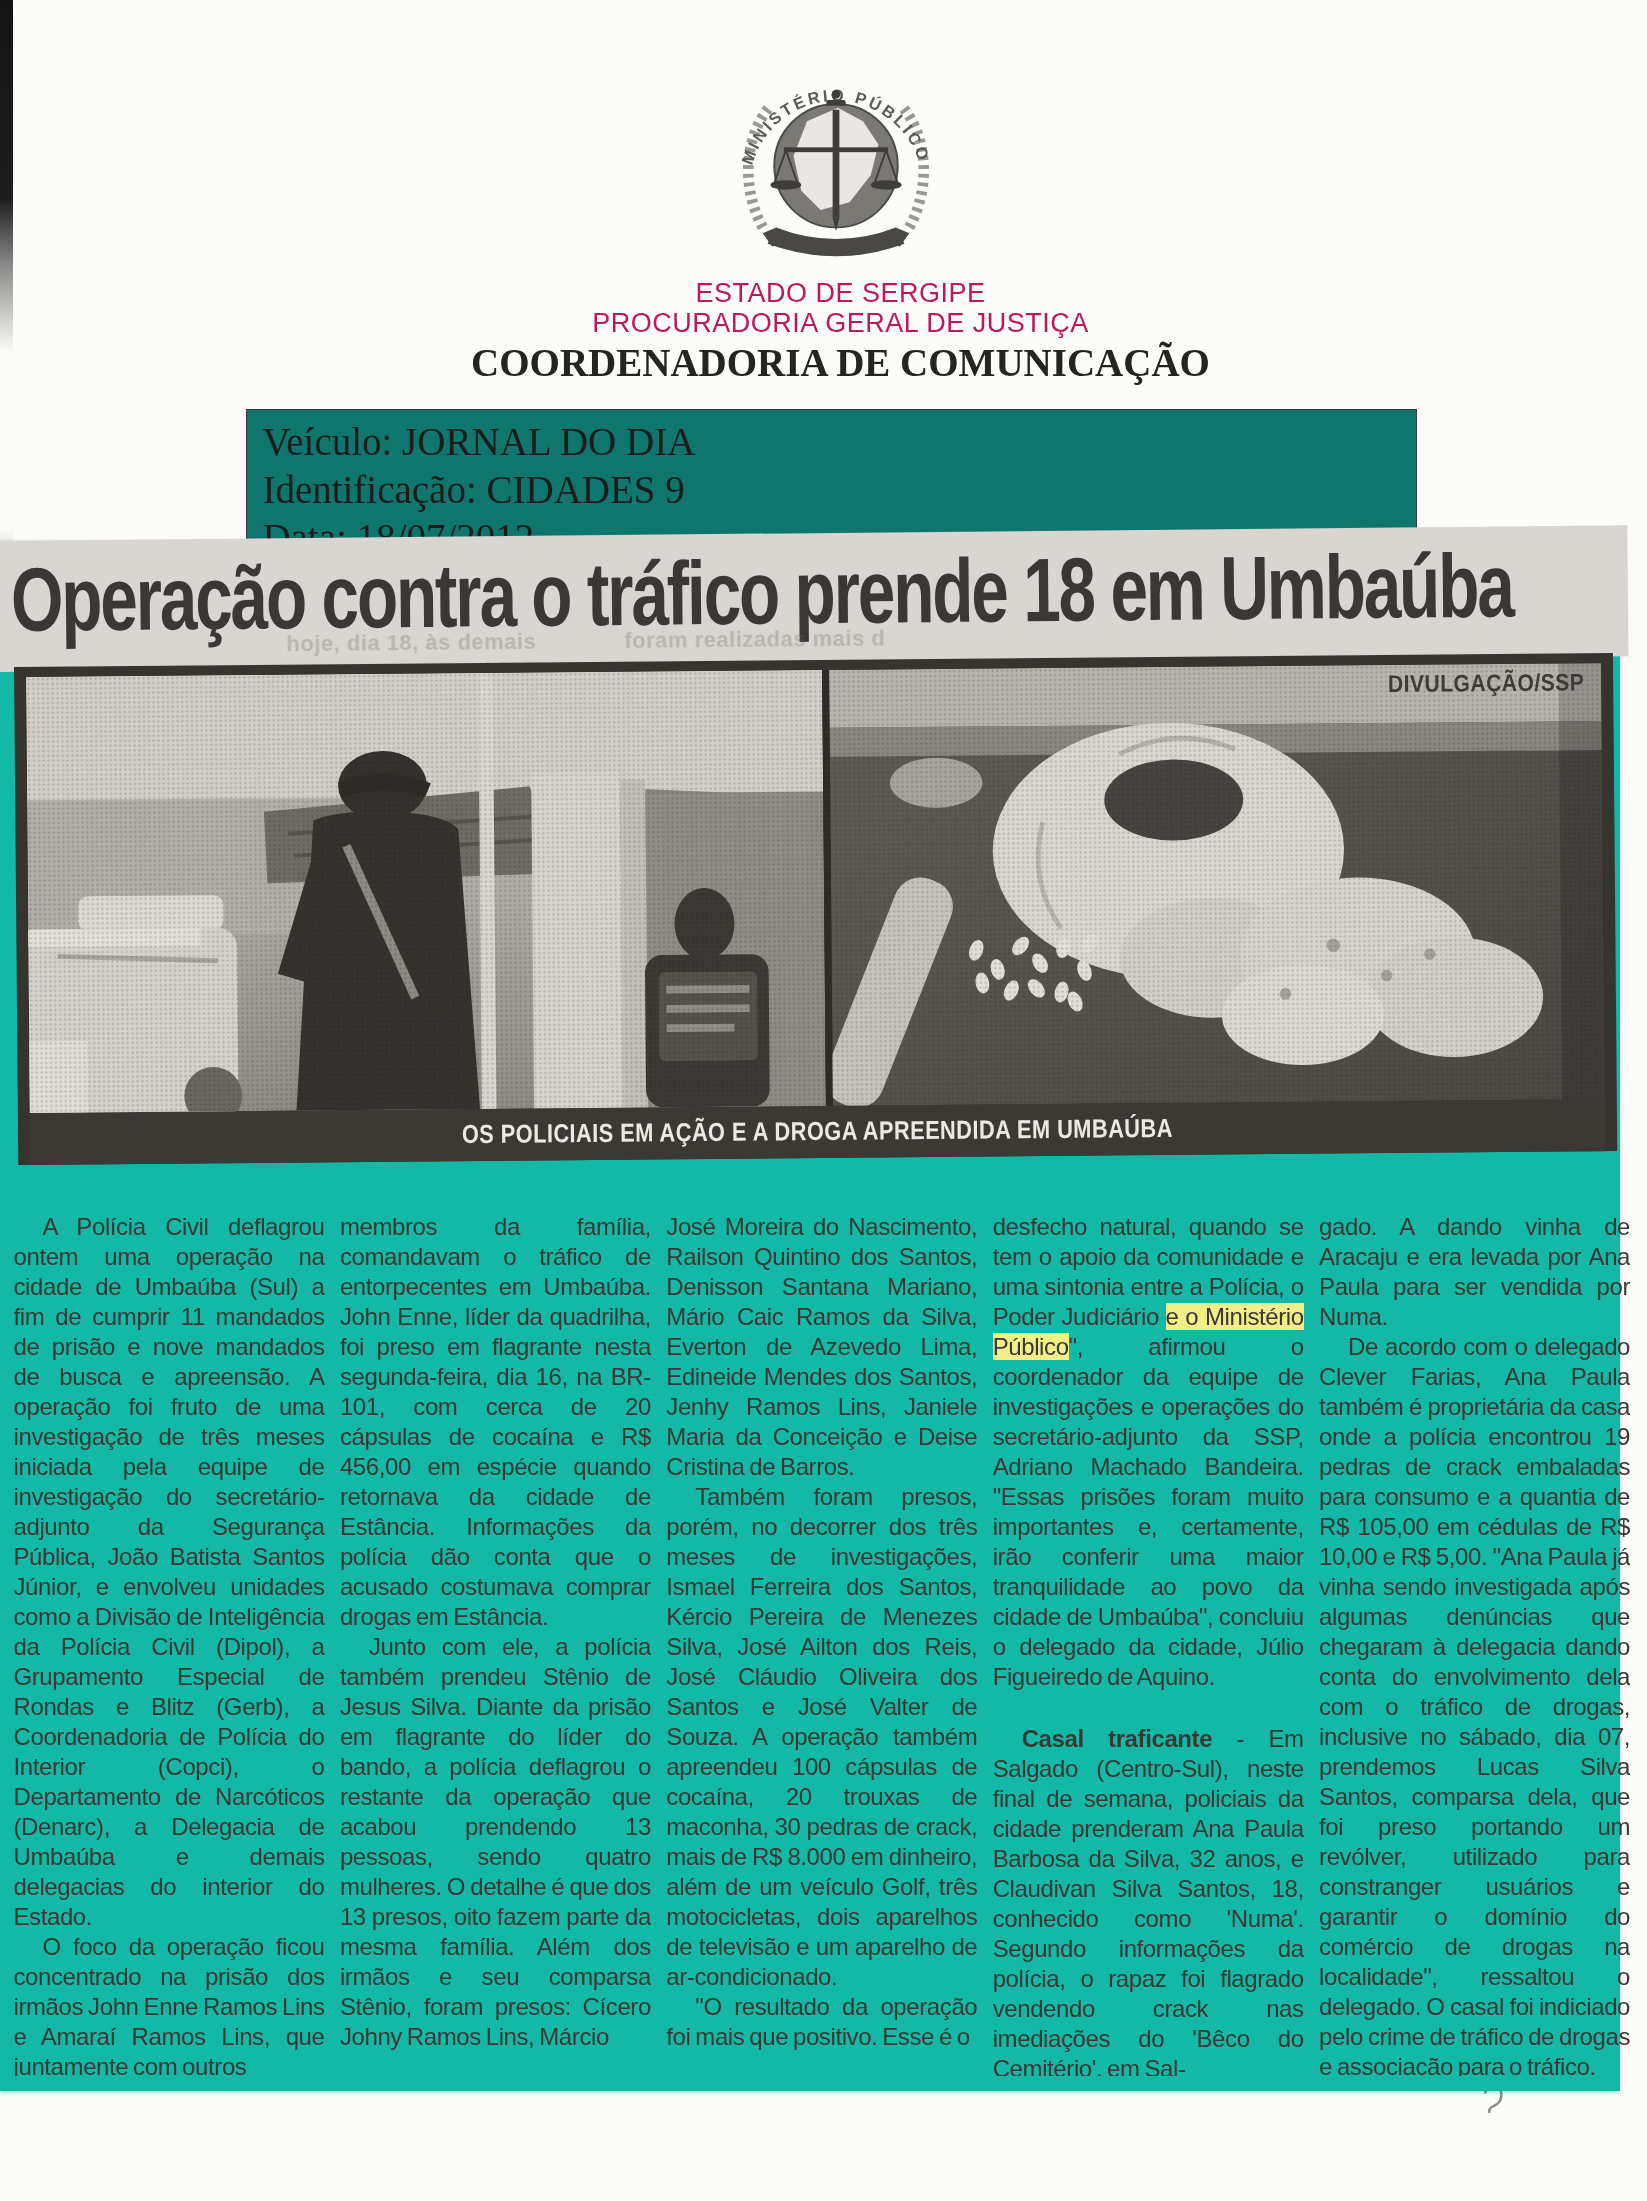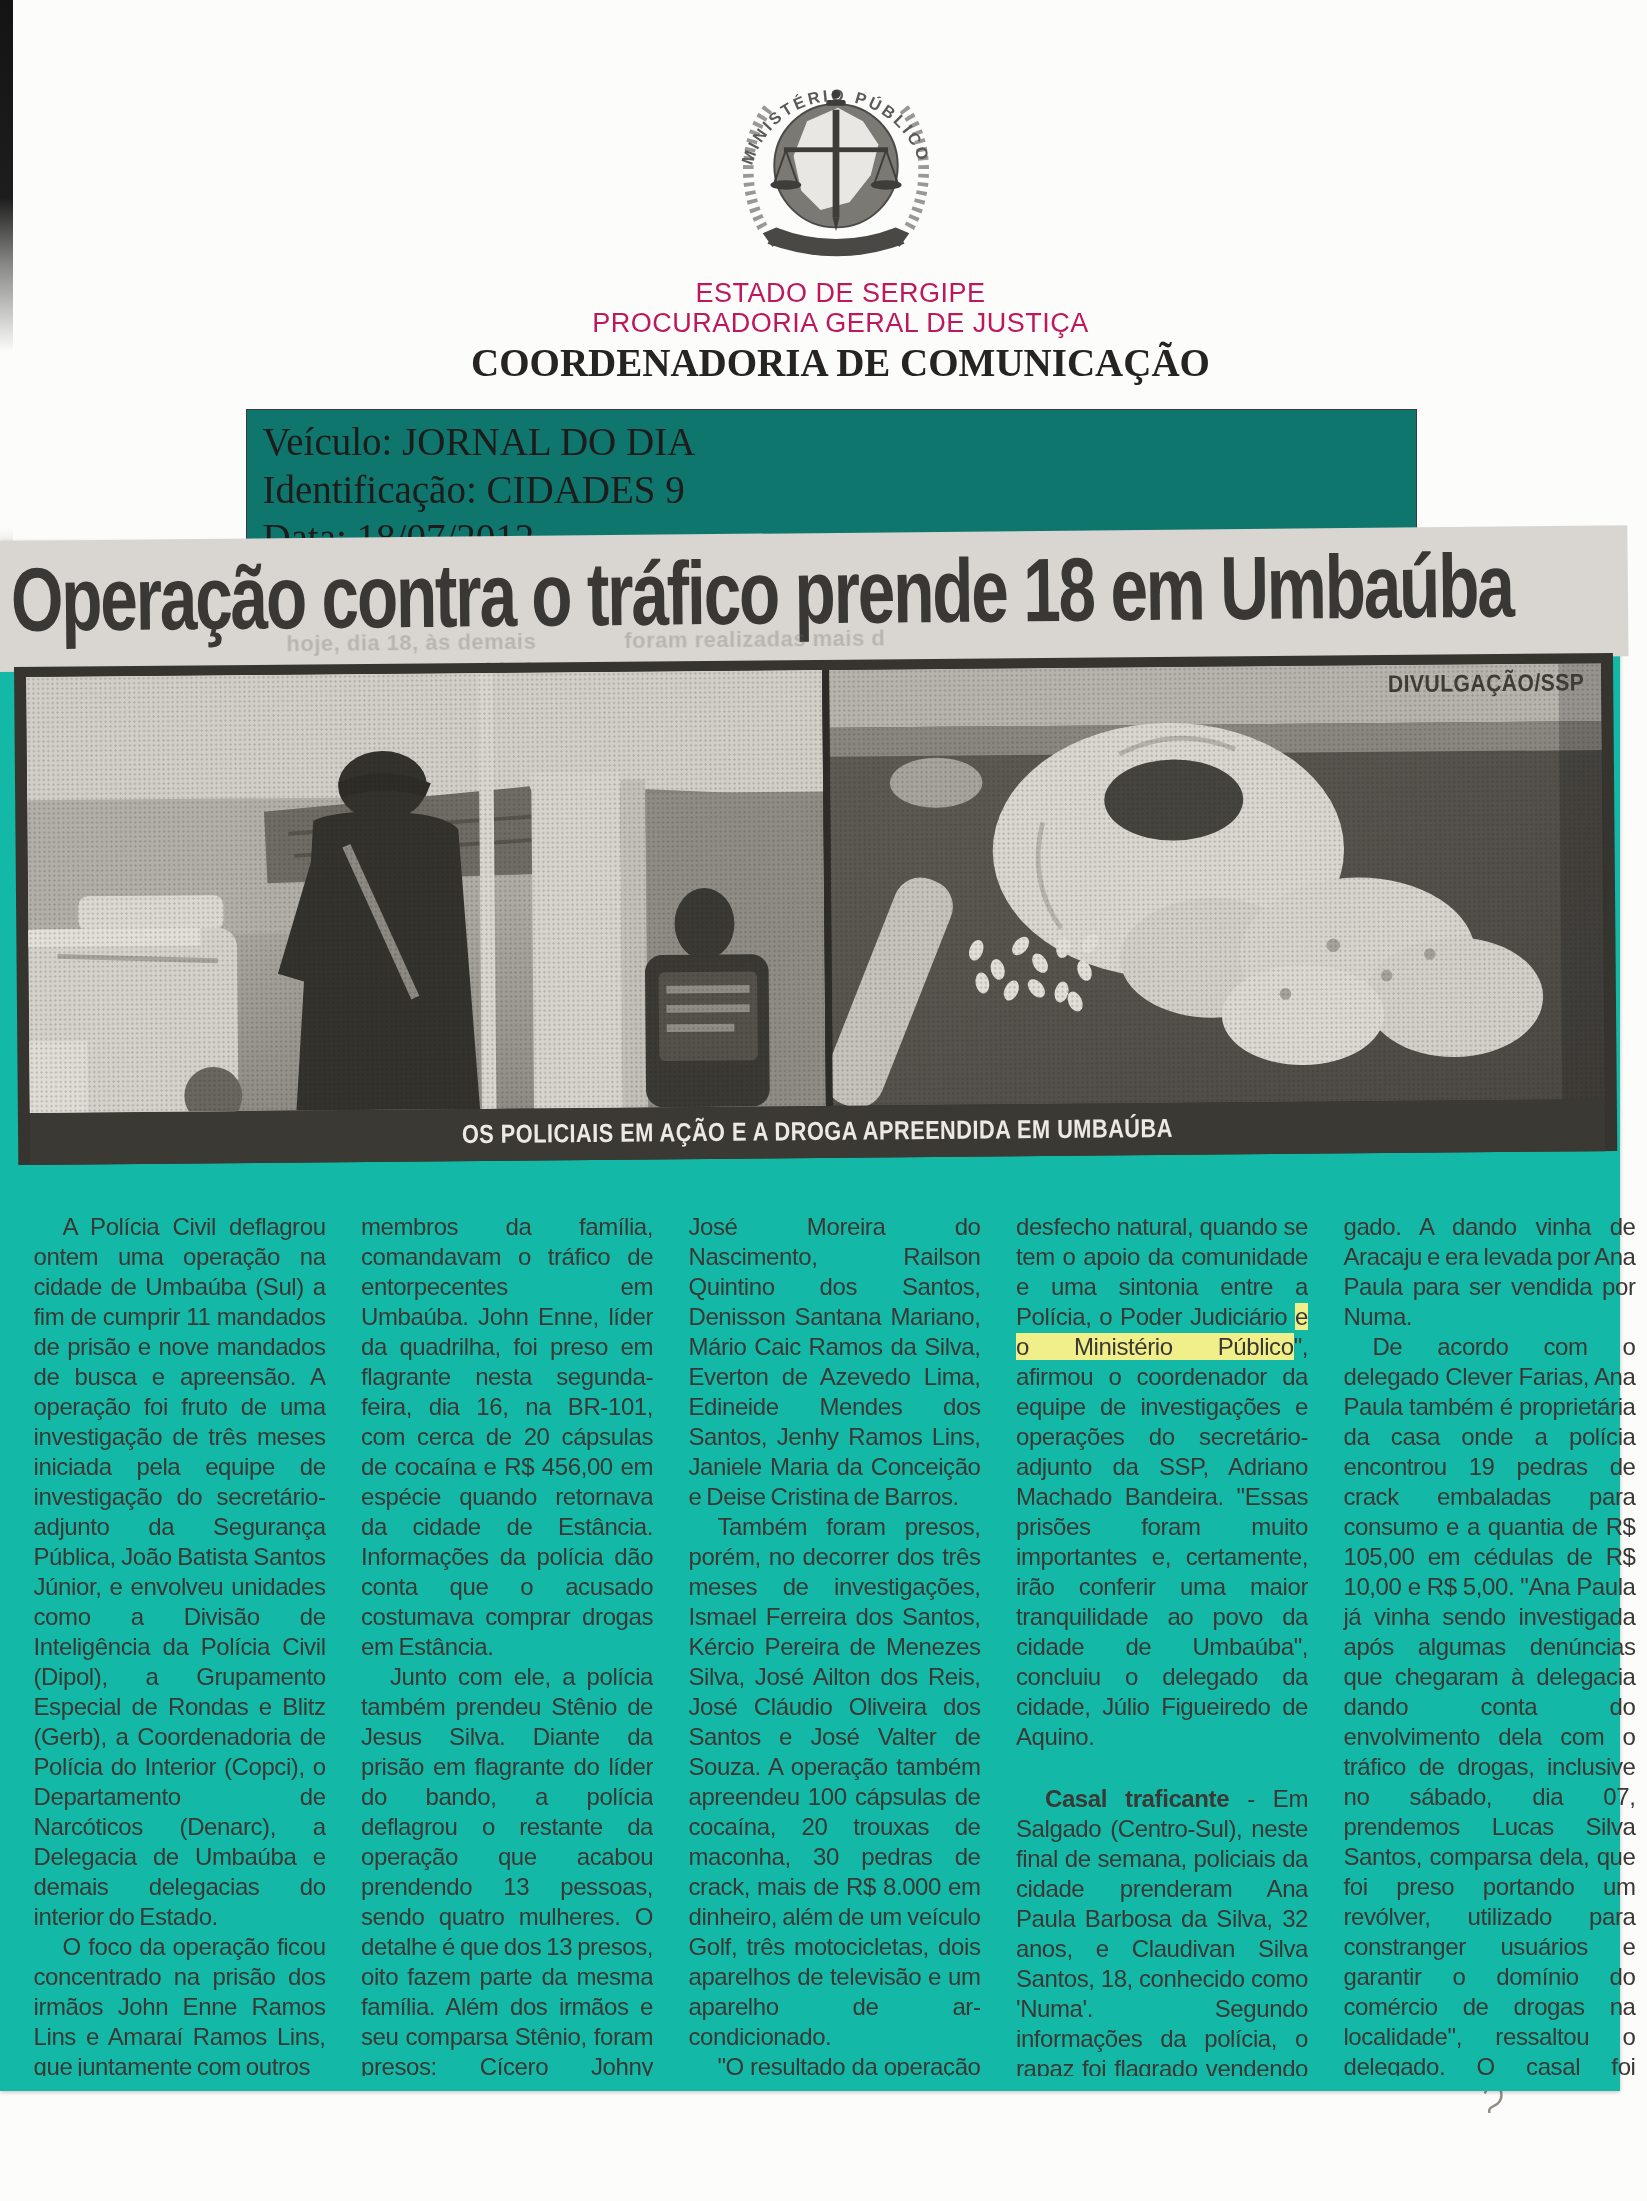--- a/index.html
+++ b/index.html
@@ -42,21 +42,21 @@
   .photo-right{width:772px;height:436px;display:block;}
   .credit{position:absolute;top:15.4px;right:29px;font-size:24px;font-weight:bold;color:#3f3d38;
     transform:scaleX(.88);transform-origin:right top;letter-spacing:0.5px;}
   .caption-band{height:52px;display:flex;align-items:center;justify-content:center;background:#3b3934;}
   .caption{color:#ece9e4;font-size:26px;font-weight:bold;letter-spacing:0.5px;
     transform:scaleX(.84);white-space:nowrap;}
   .halftone{position:absolute;left:11.6px;top:9.7px;width:1576px;height:436px;pointer-events:none;
     background-image:radial-gradient(rgba(25,23,20,.16) 1px,transparent 1.4px);background-size:4.8px 4.8px;}
   
   .article{position:absolute;left:13.5px;top:671px;width:1622px;height:864px;display:flex;gap:15.4px;overflow:hidden;}
-  .col{width:311px;overflow:hidden;margin-left:20px;}
+  .col{width:311px;overflow:hidden;}
   .col p{margin:0;font-size:24px;line-height:30px;text-align:justify;color:var(--ink,#3a3834);
     letter-spacing:-0.4px;word-spacing:-1.4px;-webkit-hyphens:auto;hyphens:auto;}
   .col p.ind{text-indent:29px;}
   .col p.sp{margin-top:32px;}
   .col .hl{background:var(--hl,#f0ef8a);}
   .col .b{font-weight:bold;}
   .pen-mark{position:absolute;left:1477px;top:2074px;}
 </style>
 </head>
 <body>

